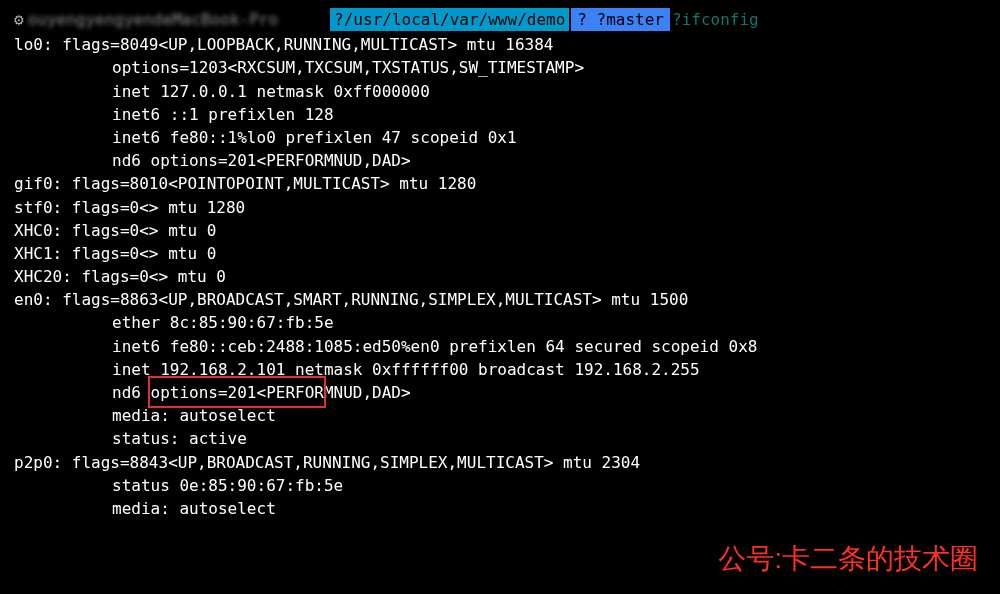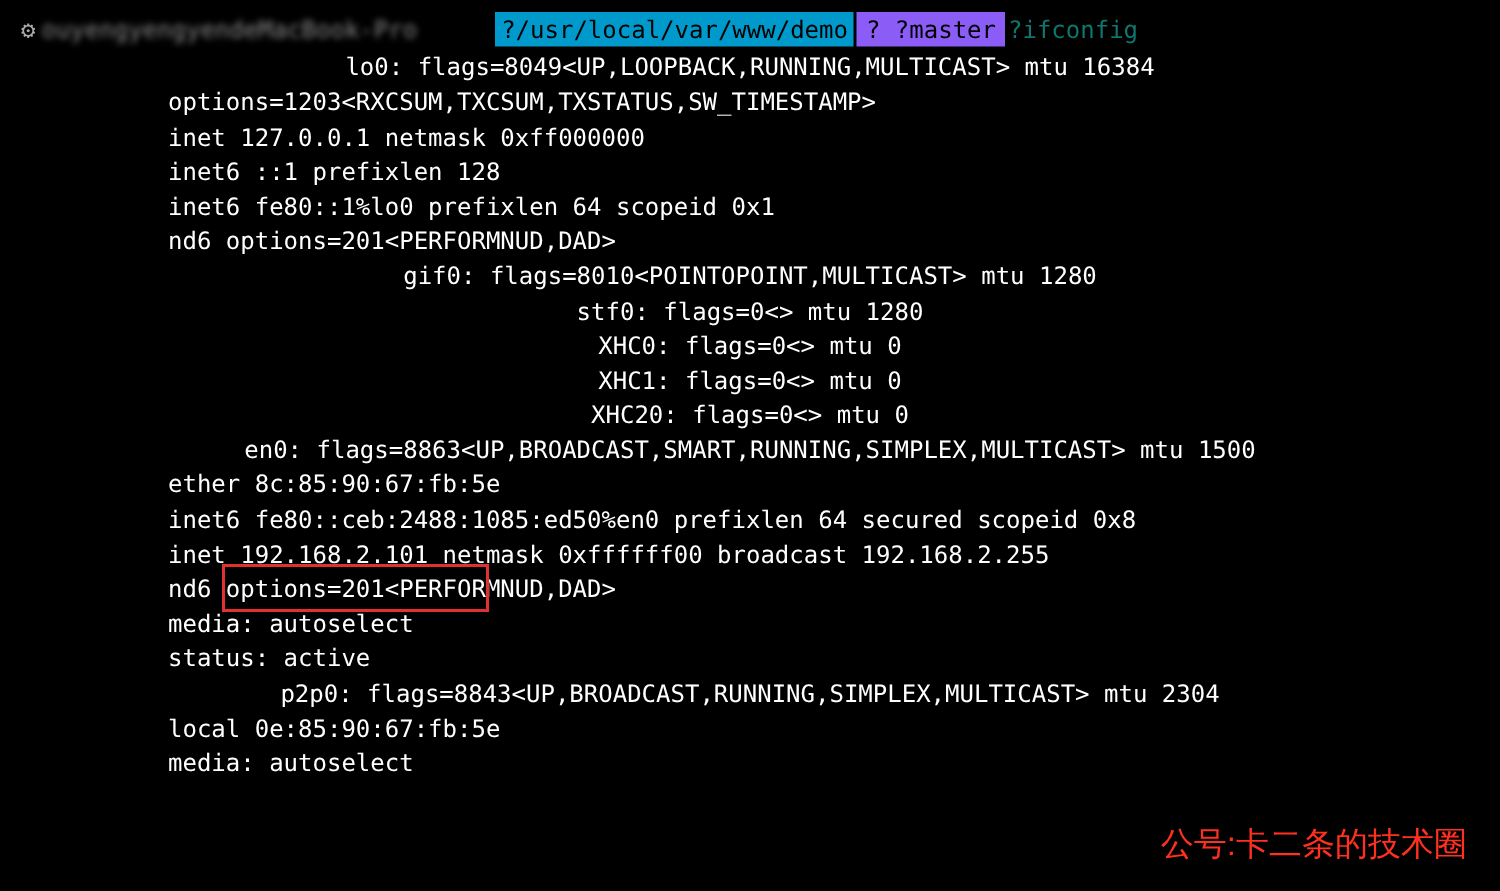--- a/index.html
+++ b/index.html
@@ -36,86 +36,85 @@
       filter: blur(2px);
       margin-right: 4px;
     }
     .path-segment {
       background: #0099cc;
       color: #000;
       padding: 0 4px;
       margin-left: 48px;
     }
     .branch-segment {
-      background: #8b5cf6;
+      background: #3b82f6;
       color: #000;
       padding: 0 6px;
       margin-left: 2px;
     }
     .cmd-segment {
       color: #0f766e;
       margin-left: 2px;
     }
     .output-line {
       white-space: pre;
       font-family: inherit;
     }
     .indent1 {
       padding-left: 0;
-      text-align: center;
     }
     .indent2 {
       padding-left: 98px;
     }
     .highlight-box {
       position: absolute;
       border: 2px solid #e03030;
       pointer-events: none;
     }
     .watermark {
       position: absolute;
       color: #ff3020;
       font-family: 'Microsoft YaHei', 'PingFang SC', sans-serif;
-      font-size: 22px;
+      font-size: 28px;
       font-weight: 500;
     }
   </style>
 </head>
 <body>
 
 <div class="terminal">
   <div class="prompt-line">
     <span class="gear-icon">⚙</span>
     <span class="user-host">ouyengyengyendeMacBook-Pro</span>
     <span class="path-segment"><span>?</span><span>/usr/local/var/www/demo</span></span>
     <span class="branch-segment"><span>? ?</span><span>master</span></span>
     <span class="cmd-segment"><span>?</span><span>ifconfig</span></span>
   </div>
 
   <div class="output-line indent1">lo0: flags=8049&lt;UP,LOOPBACK,RUNNING,MULTICAST&gt; mtu 16384</div>
   <div class="output-line indent2">options=1203&lt;RXCSUM,TXCSUM,TXSTATUS,SW_TIMESTAMP&gt;</div>
   <div class="output-line indent2">inet 127.0.0.1 netmask 0xff000000</div>
   <div class="output-line indent2">inet6 ::1 prefixlen 128</div>
-  <div class="output-line indent2">inet6 fe80::1%lo0 prefixlen 64 scopeid 0x1</div>
+  <div class="output-line indent2">inet6 fe80::1%lo0 prefixlen 47 scopeid 0x1</div>
   <div class="output-line indent2">nd6 options=201&lt;PERFORMNUD,DAD&gt;</div>
 
   <div class="output-line indent1">gif0: flags=8010&lt;POINTOPOINT,MULTICAST&gt; mtu 1280</div>
   <div class="output-line indent1">stf0: flags=0&lt;&gt; mtu 1280</div>
   <div class="output-line indent1">XHC0: flags=0&lt;&gt; mtu 0</div>
   <div class="output-line indent1">XHC1: flags=0&lt;&gt; mtu 0</div>
   <div class="output-line indent1">XHC20: flags=0&lt;&gt; mtu 0</div>
 
   <div class="output-line indent1">en0: flags=8863&lt;UP,BROADCAST,SMART,RUNNING,SIMPLEX,MULTICAST&gt; mtu 1500</div>
   <div class="output-line indent2">ether 8c:85:90:67:fb:5e</div>
   <div class="output-line indent2">inet6 fe80::ceb:2488:1085:ed50%en0 prefixlen 64 secured scopeid 0x8</div>
   <div class="output-line indent2">inet 192.168.2.101 netmask 0xffffff00 broadcast 192.168.2.255</div>
   <div class="output-line indent2">nd6 options=201&lt;PERFORMNUD,DAD&gt;</div>
   <div class="output-line indent2">media: autoselect</div>
   <div class="output-line indent2">status: active</div>
 
   <div class="output-line indent1">p2p0: flags=8843&lt;UP,BROADCAST,RUNNING,SIMPLEX,MULTICAST&gt; mtu 2304</div>
-  <div class="output-line indent2">local 0e:85:90:67:fb:5e</div>
+  <div class="output-line indent2">status 0e:85:90:67:fb:5e</div>
   <div class="output-line indent2">media: autoselect</div>
 </div>
 
 <div class="highlight-box" style="left:148px; top:376px; width:178px; height:32px;"></div>
 
 <div class="watermark" style="right:22px; bottom:16px;">公号:卡二条的技术圈</div>
 
 </body></html>

